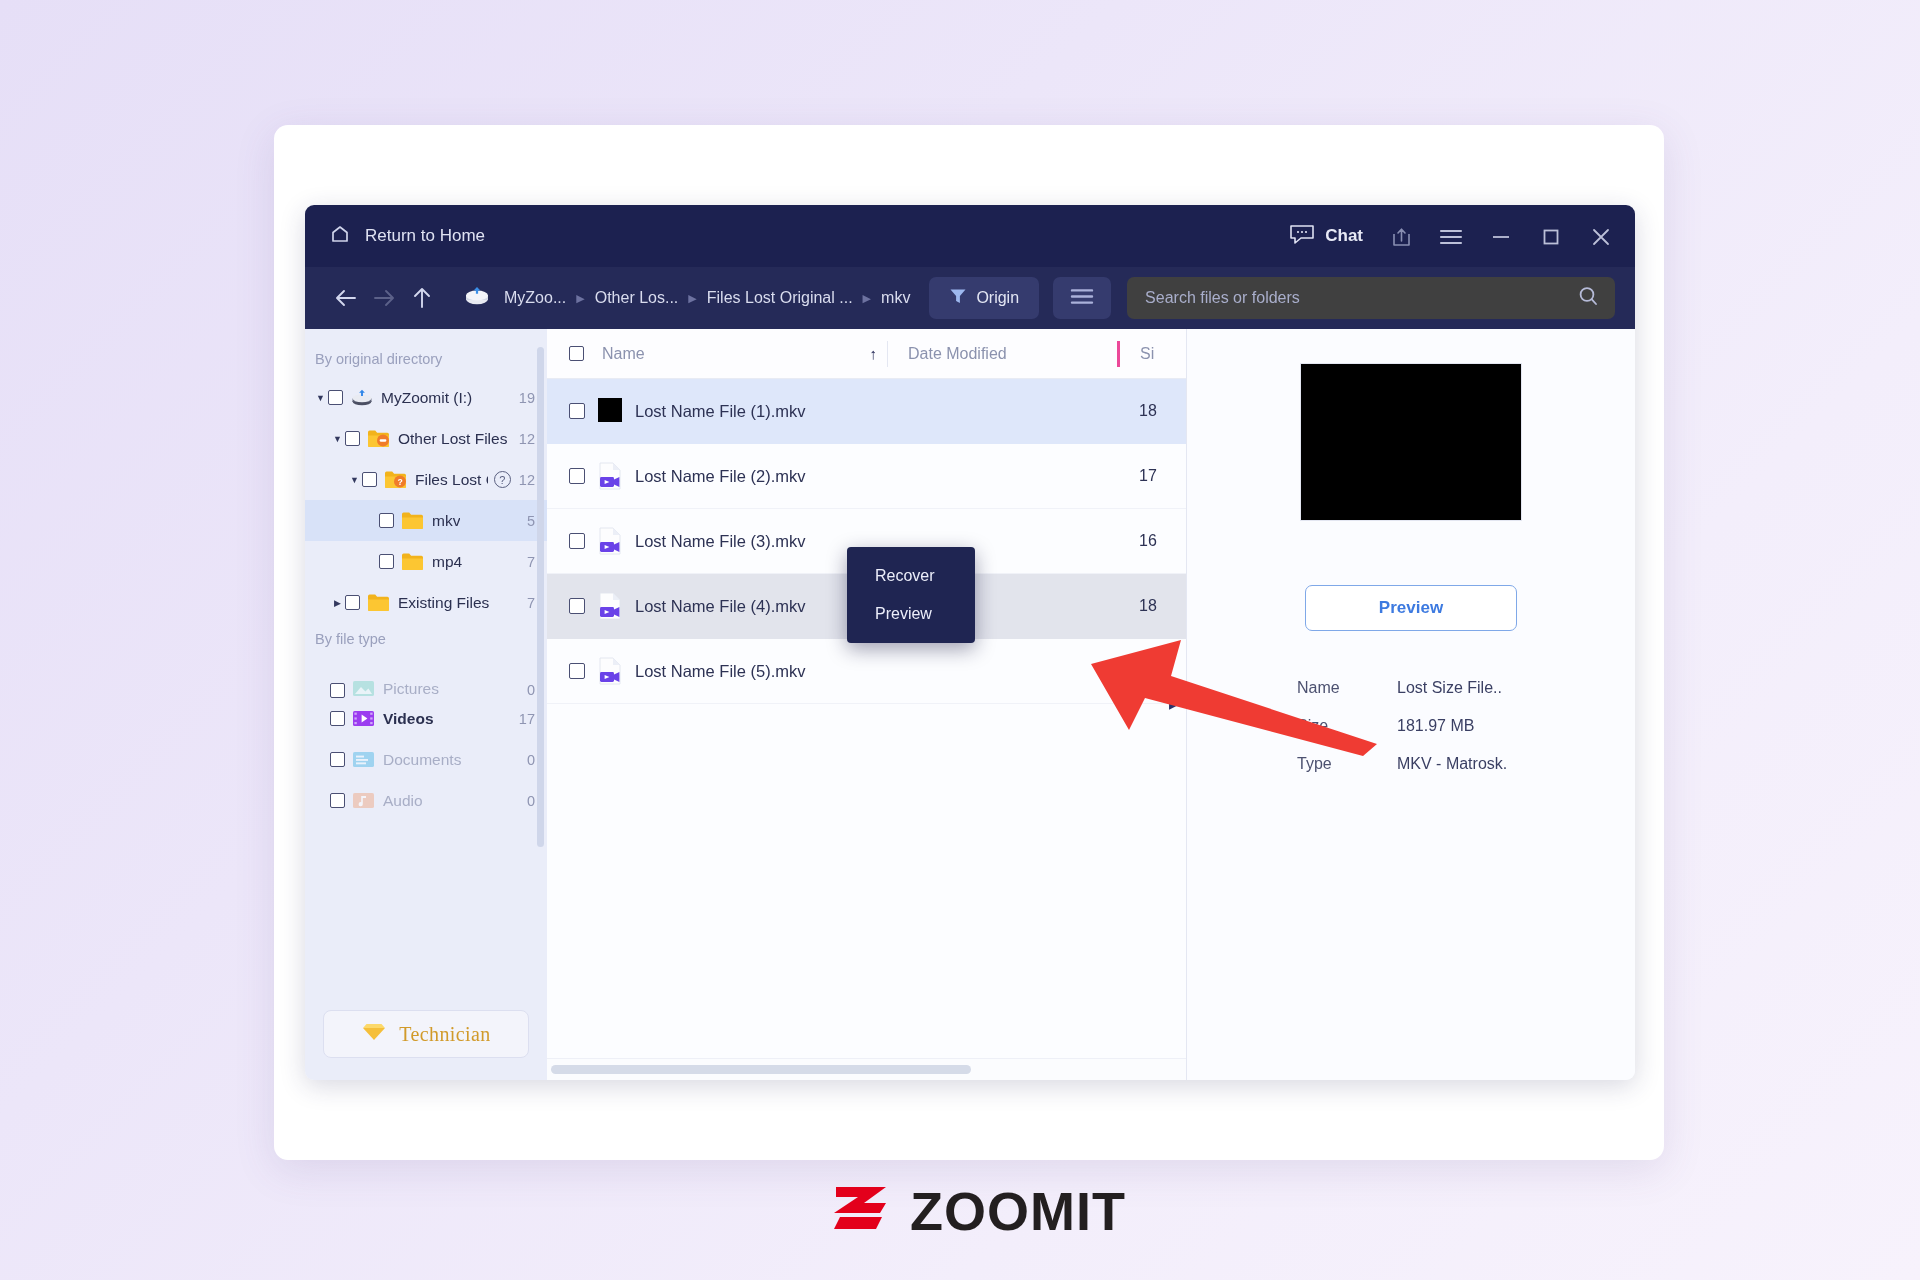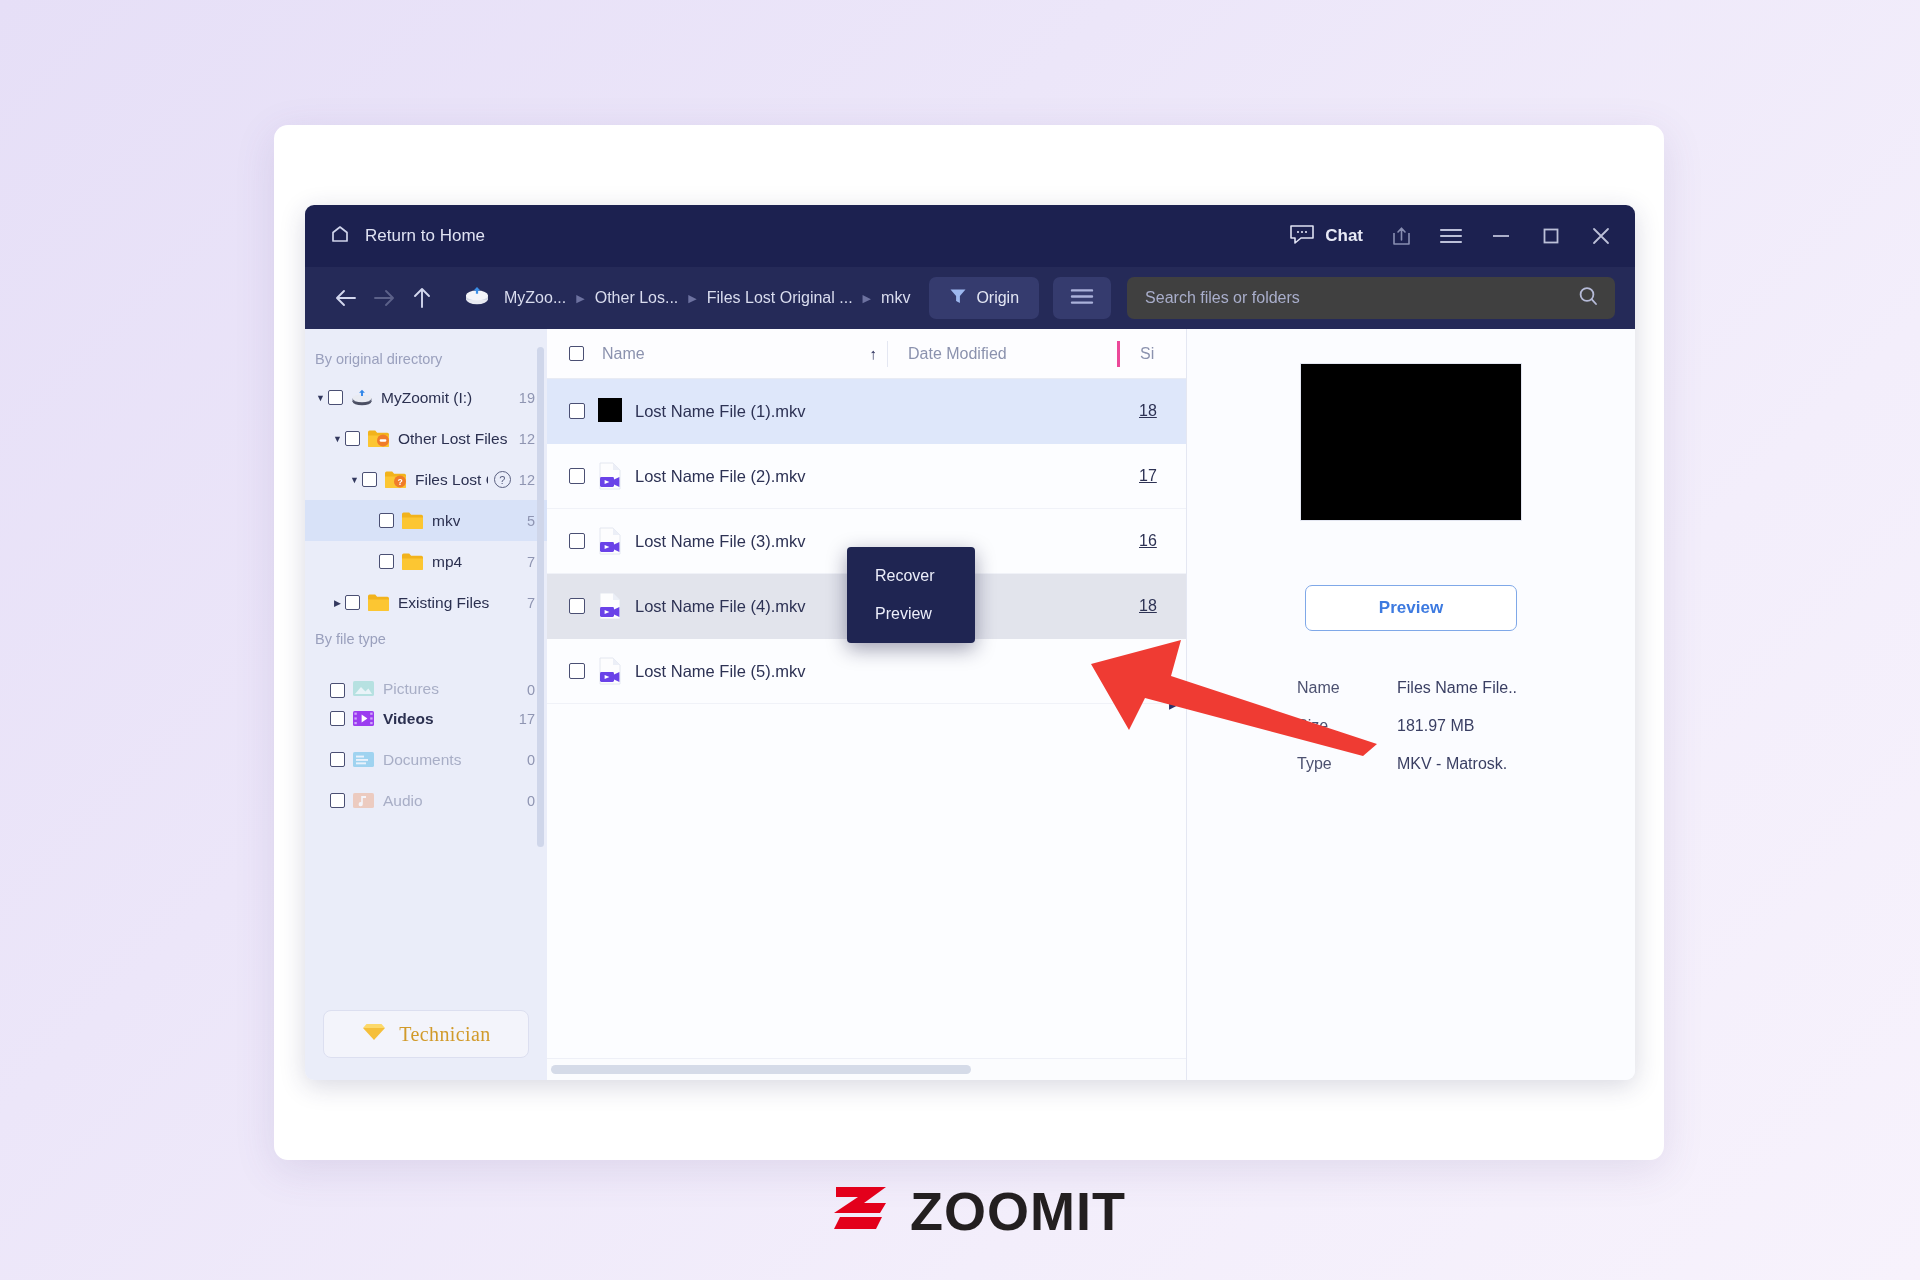--- a/index.html
+++ b/index.html
@@ -35,21 +35,21 @@
 
   
   #titlebar {
     height: 62px; background: #1c2150;
     display: flex; align-items: center;
     padding: 0 22px 0 24px;
     color: #d4d8ef;
   }
   #home-btn { display: flex; align-items: center; gap: 14px; cursor: pointer; }
   #home-label { font-size: 17px; color: #dfe2f2; }
-  .tb-right { margin-left: auto; display: flex; align-items: center; gap: 26px; }
+  .tb-right { margin-left: auto; display: flex; align-items: flex-end; gap: 26px; }
   #chat-btn { display: flex; align-items: center; gap: 10px; cursor: pointer; }
   #chat-label { font-size: 17px; font-weight: bold; color: #e8eaf6; }
   .tb-icon { width: 24px; height: 24px; display:flex; align-items:center; justify-content:center; cursor: pointer; opacity: .85; }
 
   
   #navbar {
     height: 62px; background: #252a58;
     display: flex; align-items: center;
     padding: 0 20px 0 22px; gap: 0;
   }
@@ -147,21 +147,21 @@
   }
   .frow.sel-blue { background: #dee7fa; border-bottom-color: #dee7fa; }
   .frow.sel-grey { background: #e2e4ec; border-bottom-color: #e2e4ec; }
   .frow .cb2 {
     width: 16px; height: 16px; border: 1.6px solid #4a4f73; border-radius: 2px;
     background: #fff; flex: none; margin-left: 22px; cursor: pointer;
   }
   .fico { width: 26px; height: 28px; margin-left: 12px; flex: none; position: relative; }
   .fname { font-size: 16.5px; color: #2d3254; margin-left: 12px; white-space: nowrap; }
   .fsize {
-    position: absolute; left: 592px; font-size: 16px; color: #2d3254; white-space: nowrap; text-decoration: underline;
+    position: absolute; left: 592px; font-size: 16px; color: #2d3254; white-space: nowrap;
   }
   #hscroll-track {
     height: 22px; background: #fbfcfe; border-top: 1px solid #eef0f7;
     display: flex; align-items: center; padding: 0 4px;
   }
   #hscroll-thumb { height: 9px; width: 420px; background: #d5dbe8; border-radius: 5px; cursor: pointer; }
 
   
   #ctx-menu {
     position: absolute; left: 300px; top: 218px; width: 128px;
@@ -547,21 +547,21 @@
     </div>
 
     <div id="detail">
       <div id="thumb"></div>
       <div id="preview-btn">
         <span id="preview-label">Preview</span>
       </div>
       <div id="meta">
           <div class="meta-row">
             <span class="meta-k">Name</span>
-            <span class="meta-v">Files Name File..</span>
+            <span class="meta-v">Lost Size File..</span>
           </div>
           <div class="meta-row">
             <span class="meta-k">Size</span>
             <span class="meta-v">181.97 MB</span>
           </div>
           <div class="meta-row">
             <span class="meta-k">Type</span>
             <span class="meta-v">MKV - Matrosk.</span>
           </div>
         </div>

